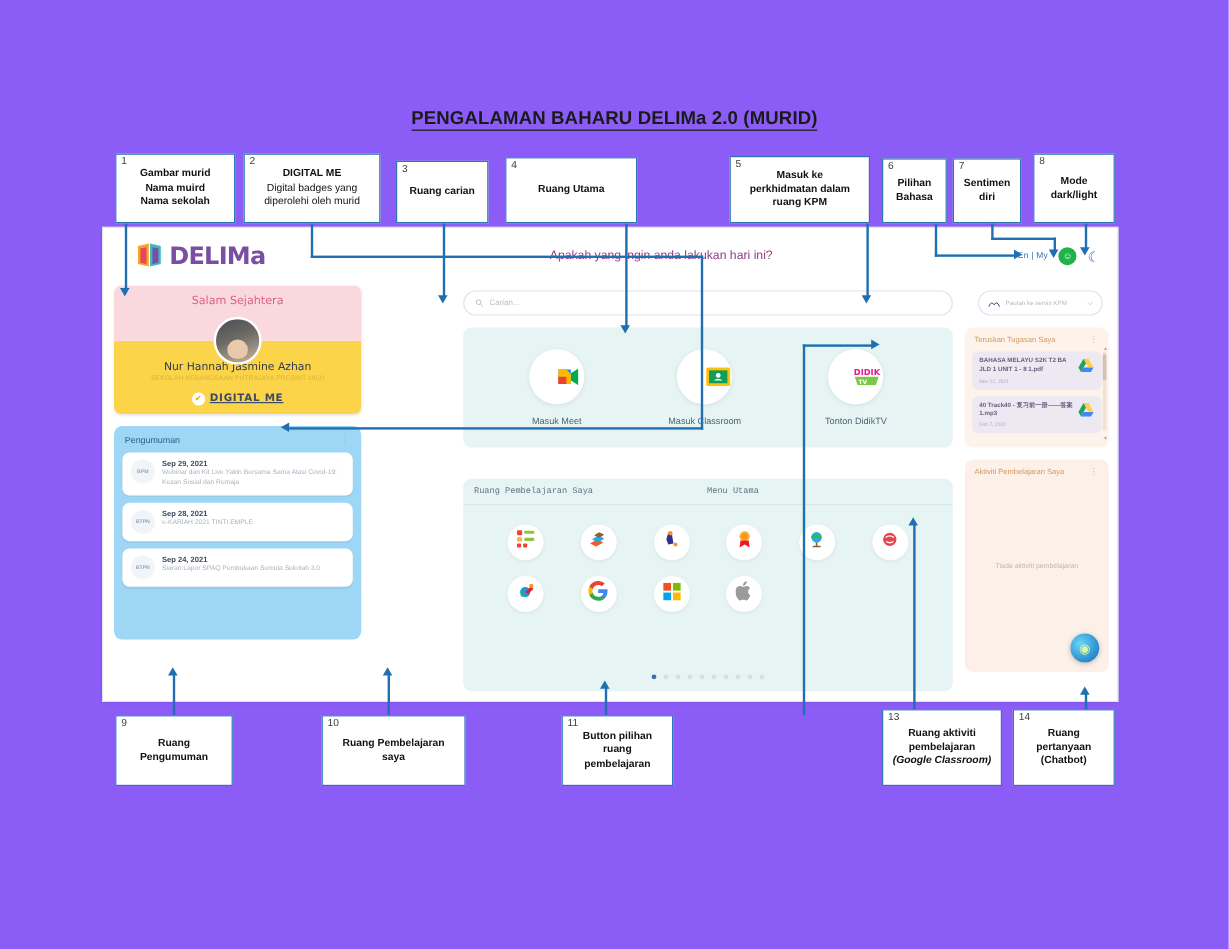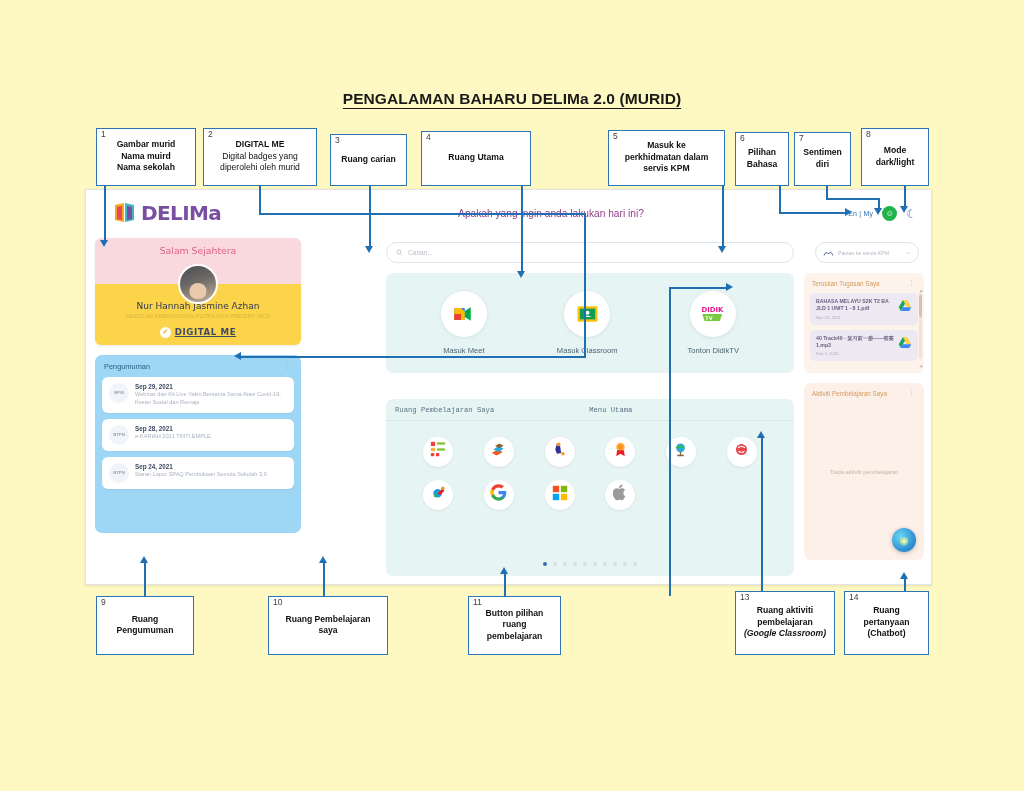--- a/index.html
+++ b/index.html
@@ -2,21 +2,21 @@
 <html><head>
 <meta charset="utf-8">
 <style>
   * { box-sizing: border-box; margin: 0; padding: 0; }
   html, body {
     width: 1024px; height: 791px;
     background: #ffffff;
     font-family: "Liberation Sans", sans-serif;
     overflow: hidden;
   }
-  #page { position: relative; width: 1024px; height: 791px; background: #fef9c3; }
+  #page { position: relative; width: 1024px; height: 791px; background: #8b5cf6; }
 
   
   .doc-title {
     position: absolute; left: 0; top: 90px; width: 1024px;
     text-align: center;
     font-size: 15.5px; font-weight: bold; color: #1a1a1a;
     letter-spacing: .1px;
   }
   .doc-title span { border-bottom: 1.6px solid #1a1a1a; padding-bottom: 1px; }
 
@@ -188,21 +188,21 @@
   .center-col { position: absolute; left: 300px; top: 83px; width: 408px; }
   .quick-panel {
     background: #e6f4f3; border-radius: 7px; height: 100px;
     display: flex; align-items: center; justify-content: space-around;
     padding: 0 20px;
   }
   .quick-item { text-align: center; }
   .quick-circle {
     width: 46px; height: 46px; border-radius: 50%;
     background: #fff; margin: 0 auto 9px;
-    display: flex; align-items: center; justify-content: center;
+    display: flex; align-items: center; justify-content: flex-end;
     box-shadow: 0 1px 4px rgba(0,0,0,.08);
   }
   .quick-label { font-size: 7.6px; color: #4c6374; }
 
   .learn-panel {
     margin-top: 26px; background: #e6f4f3; border-radius: 7px;
     height: 177px; position: relative; overflow: hidden; font-family: Liberation Mono, monospace;
   }
   .learn-tabs {
     display: flex; gap: 0; padding: 7px 9px 6px 9px;
@@ -351,21 +351,21 @@
     <span class="txt">Ruang carian</span>
   </div>
 
   <div class="callout" style="left:421px; top:131px; width:110px; height:55px;">
     <span class="num">4</span>
     <span class="txt">Ruang Utama</span>
   </div>
 
   <div class="callout" style="left:608px; top:130px; width:117px; height:56px;">
     <span class="num">5</span>
-    <span class="txt"><span>Masuk ke</span><br><span>perkhidmatan dalam</span><br><span>servis KPM</span></span>
+    <span class="txt"><span>Masuk ke</span><br><span>perkhidmatan dalam</span><br><span>ruang KPM</span></span>
   </div>
 
   <div class="callout" style="left:735px; top:132px; width:54px; height:54px;">
     <span class="num">6</span>
     <span class="txt"><span>Pilihan</span><br><span>Bahasa</span></span>
   </div>
 
   <div class="callout" style="left:794px; top:132px; width:57px; height:54px;">
     <span class="num">7</span>
     <span class="txt"><span>Sentimen</span><br><span>diri</span></span>

